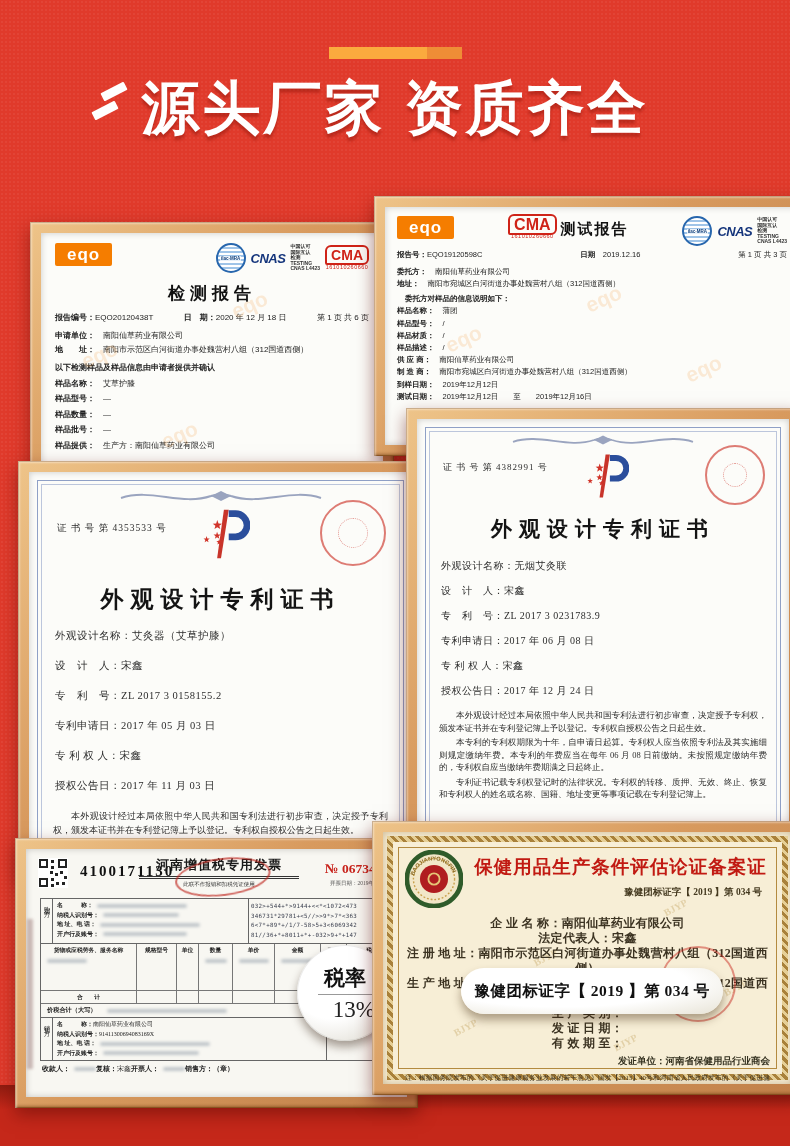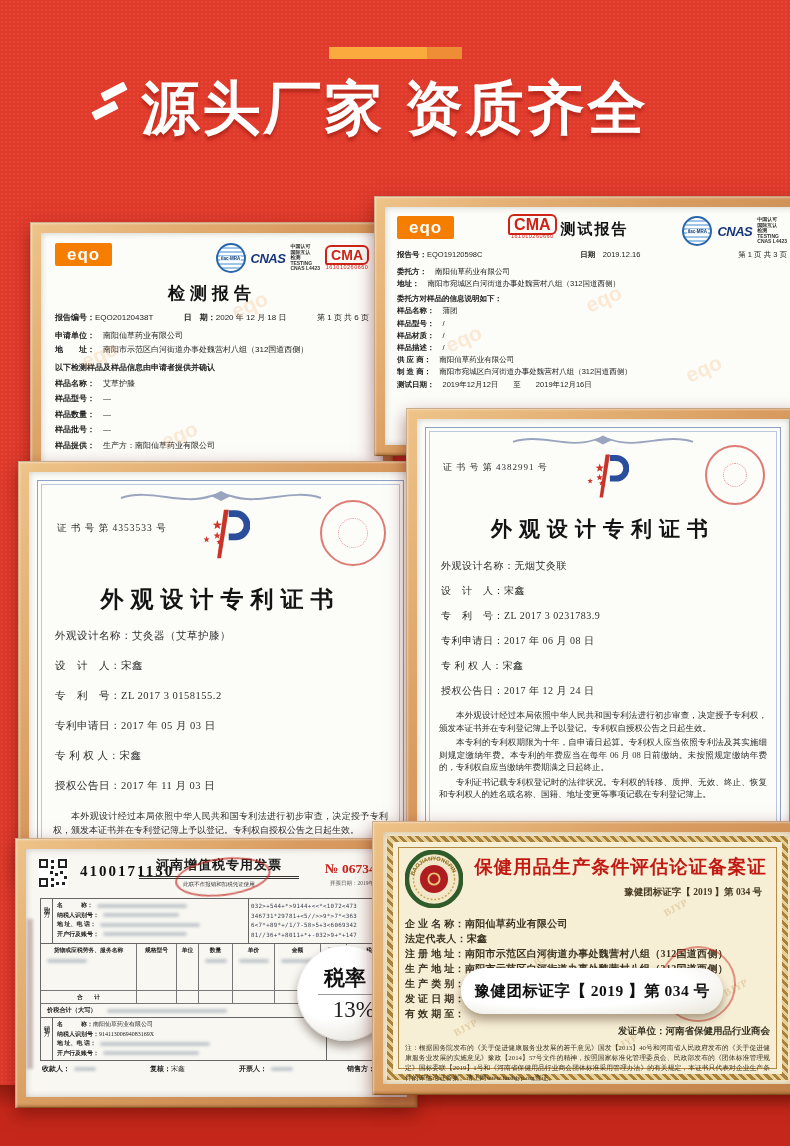--- a/index.html
+++ b/index.html
@@ -110,21 +110,21 @@
   .itr{display:flex;}
   .itr>div{border-right:1px solid #777;padding:1.5px 2px;box-sizing:border-box;}
   .itr>div:last-child{border-right:none;}
   .ith{font-weight:bold;text-align:center;}
   .c1{width:96px;} .c2{width:40px;} .c3{width:22px;} .c4{width:34px;}
   .c5{width:42px;} .c6{width:46px;} .c7{width:26px;} .c8{flex:1;}
   .ibody{height:34px;}
   .itot{border-top:1px solid #777;}
   .igrand{border-top:1px solid #777;display:flex;font-size:6.2px;}
   .igrand b{padding:2px 6px;}
-  .inv-foot{display:flex;justify-content:space-between;font-size:7px;padding:3px 2px 0;color:#222;}
+  .inv-foot{display:flex;justify-content:flex-start;font-size:7px;padding:3px 2px 0;color:#222;}
   .inv-lstrip{position:absolute;left:1px;top:70px;width:6px;height:150px;background:#7d4f4f;
     opacity:.35;filter:blur(1.5px);}
   .mag{position:absolute;right:14px;top:96px;width:96px;height:96px;border-radius:50%;z-index:6;
     background:radial-gradient(circle at 36% 32%,#ffffff 48%,#e9e7e0 78%,#d8d5cc);
     box-shadow:0 6px 10px rgba(40,20,5,.4),inset 0 0 0 1px rgba(0,0,0,.08);
     display:flex;flex-direction:column;align-items:center;justify-content:center;}
   .mag-l1{font-size:21px;font-weight:bold;font-family:"Liberation Serif",serif;color:#111;
     border-bottom:1px solid #999;padding:0 6px 2px;}
   .mag-l2{font-size:23px;font-family:"Liberation Serif",serif;color:#222;margin-top:2px;align-self:flex-end;margin-right:18px;}
 
@@ -132,21 +132,21 @@
   .health-paper{background:#f7eed6;box-shadow:inset 0 0 8px rgba(120,80,20,.35);}
   .greek-outer{position:absolute;inset:4px;border:6px solid;pointer-events:none;
     border-image:repeating-linear-gradient(45deg,#a9813a 0 3px,#e6cf96 3px 6px) 6;}
   .greek-inner{position:absolute;inset:15px;border:1.5px solid #b38a3f;pointer-events:none;}
   .hc{position:absolute;inset:18px 22px;font-family:"Liberation Serif",serif;color:#33301f;}
   .hc-head{display:flex;gap:8px;}
   .hc-titleblock{flex:1;text-align:center;}
   .hc-title{font-size:18.5px;font-weight:bold;color:#c11a12;letter-spacing:1px;margin-top:4px;}
   .hc-certno{font-size:9.5px;color:#44391f;margin-top:7px;text-align:right;padding-right:8px;font-weight:bold;}
   .hc-fields{margin-top:8px;}
-  .hc-field{font-size:10px;font-weight:bold;line-height:15px;color:#3c3322;letter-spacing:.3px;}
+  .hc-field{font-size:12px;font-weight:bold;line-height:15px;color:#3c3322;letter-spacing:.3px;text-align:center;}
   .hc-bubble{position:absolute;left:56px;top:118px;width:262px;height:46px;border-radius:26px;z-index:5;
     background:radial-gradient(ellipse at 38% 30%,#fff 55%,#e7e3d6);
     box-shadow:0 6px 10px rgba(60,35,8,.4);display:flex;align-items:center;justify-content:center;
     font-size:15.5px;font-weight:bold;color:#111;letter-spacing:.5px;}
   .hc-issuer{text-align:right;font-size:9.5px;font-weight:bold;margin-top:4px;position:relative;z-index:2;}
   .hc-stamp{position:absolute;right:34px;top:96px;width:72px;height:72px;border-radius:50%;
     border:2.5px solid rgba(198,34,26,.55);opacity:.85;display:flex;align-items:center;justify-content:center;filter:blur(.3px);}
   .hc-star{color:rgba(198,34,26,.7);font-size:20px;}
   .hc-note{font-size:6.8px;line-height:10px;text-align:justify;margin-top:5px;color:#3c3322;}
   .bjyp{position:absolute;color:rgba(186,148,74,.33);font-weight:bold;font-size:10px;
@@ -258,21 +258,21 @@
         <span>第 1 页 共 3 页</span>
       </div>
       <div class="rp-row">
           <b>委托方：</b>
           <span>南阳仙草药业有限公司</span>
         </div>
       <div class="rp-row">
           <b>地址：</b>
           <span>南阳市宛城区白河街道办事处魏营村八组（312国道西侧）</span>
         </div>
-      <div class="rp-note" style="margin:5px 0 2px;">委托方对样品的信息说明如下：</div>
+      <div class="rp-note" style="margin:5px 8px 2px;">委托方对样品的信息说明如下：</div>
       <div class="samp">
         <div class="rp-row">
             <b>样品名称：</b>
             <span>蒲团</span>
           </div>
         <div class="rp-row">
             <b>样品型号：</b>
             <span>/</span>
           </div>
         <div class="rp-row">
@@ -283,20 +283,24 @@
             <b>样品描述：</b>
             <span>/</span>
           </div>
         <div class="rp-row">
             <b>供 应 商：</b>
             <span>南阳仙草药业有限公司</span>
           </div>
         <div class="rp-row">
             <b>制 造 商：</b>
             <span>南阳市宛城区白河街道办事处魏营村八组（312国道西侧）</span>
+          </div>
+        <div class="rp-row">
+            <b>到样日期：</b>
+            <span>2019年12月12日</span>
           </div>
         <div class="rp-row">
             <b>测试日期：</b>
             <span>2019年12月12日　　至　　2019年12月16日</span>
           </div>
       </div>
     </div>
   </div>
 
   <div class="panel" id="panel-patent-left">

